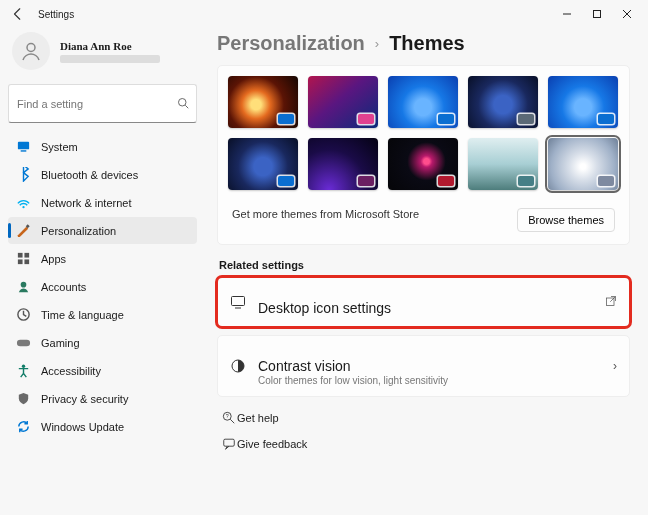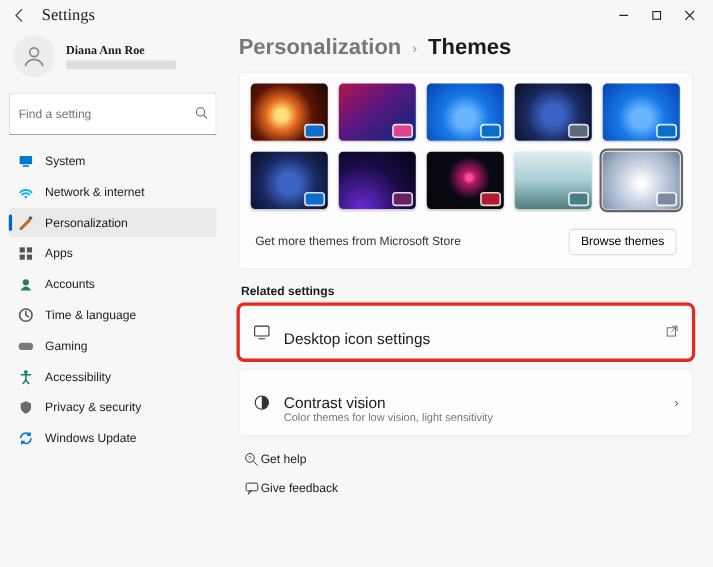--- a/index.html
+++ b/index.html
@@ -1,19 +1,19 @@
 <!DOCTYPE html>
 <html><head>
 <meta charset="utf-8">
 <style>
 * { margin: 0; padding: 0; box-sizing: border-box; font-family: "Segoe UI", sans-serif; }
 body { background: #f7f7f7; width: 648px; height: 515px; overflow: hidden; font-size: 11px; color: #1a1a1a; }
 .titlebar { height: 28px; display: flex; align-items: center; padding: 0 6px; }
 .back-btn { width: 24px; height: 24px; display: flex; align-items: center; justify-content: center; color: #333; cursor: pointer; }
-.title { margin-left: 8px; font-size: 15px; font-family: Liberation Serif, serif; }
+.title { margin-left: 8px; font-size: 10px; }
 .win-controls { margin-left: auto; display: flex; gap: 0; }
 .win-btn { width: 30px; height: 24px; display: flex; align-items: center; justify-content: center; color: #333; font-size: 11px; }
 .layout { display: flex; height: calc(100% - 28px); }
 .sidebar { width: 205px; padding: 0 8px 8px 8px; flex-shrink: 0; }
 .user-row { display: flex; align-items: center; gap: 10px; padding: 4px 4px 10px 4px; }
 .avatar { width: 38px; height: 38px; border-radius: 50%; background: #ededed; display: flex; align-items: center; justify-content: center; color: #777; }
 .user-name { font-size: 11px; font-weight: 600; font-family: Liberation Serif, serif; }
 .user-sub { width: 100px; height: 8px; background: #ddd; border-radius: 2px; margin-top: 3px; }
 .search { position: relative; margin: 4px 0 10px 0; }
 .search input { width: 100%; height: 39px; border: 1px solid #ddd; border-bottom: 1.5px solid #888; border-radius: 3px; padding: 0 26px 0 8px; font-size: 11px; background: #fff; }
@@ -27,21 +27,21 @@
 .main { flex: 1; padding: 0 18px 12px 12px; overflow: auto; }
 .breadcrumb { display: flex; align-items: center; gap: 10px; padding: 4px 0 10px 0; }
 .crumb { font-size: 20px; color: #777; font-weight: 600; }
 .crumb.current { color: #1a1a1a; }
 .chev-sep { color: #999; font-size: 13px; }
 .card { background: #fdfdfd; border: 1px solid #eee; border-radius: 5px; padding: 10px; }
 .thumbs { display: flex; flex-wrap: wrap; gap: 10px; margin-bottom: 12px; }
 .thumb { width: 70px; height: 52px; border-radius: 4px; position: relative; overflow: hidden; cursor: pointer; box-shadow: 0 1px 2px rgba(0,0,0,.2); }
 .thumb.sel { outline: 2px solid #666; outline-offset: 1px; }
 .accent { position: absolute; bottom: 4px; right: 4px; width: 16px; height: 10px; border-radius: 2px; box-shadow: 0 0 0 1.5px rgba(255,255,255,.85); }
-.store-row { display: flex; align-items: center; justify-content: space-between; padding: 6px 4px 2px 4px; }
+.store-row { display: flex; align-items: flex-start; justify-content: space-between; padding: 6px 4px 2px 4px; }
 .store-text { font-size: 11px; color: #333; }
 .browse-btn { background: #fdfdfd; border: 1px solid #ddd; border-radius: 4px; padding: 5px 10px; font-size: 11px; cursor: pointer; }
 .section-title { font-size: 11px; font-weight: 600; margin: 14px 0 6px 2px; }
 .row-card { background: #fdfdfd; border: 1px solid #eee; border-radius: 5px; display: flex; align-items: center; padding: 10px 12px; gap: 12px; cursor: pointer; margin-bottom: 8px; }
 .row-card.highlighted { outline: 3px solid #e32b1f; outline-offset: -1px; }
 .row-icon { width: 16px; height: 16px; display: flex; align-items: center; justify-content: center; color: #333; }
 .row-text { flex: 1; }
 .row-title { font-size: 14px; margin-top: 12px; }
 .row-sub { font-size: 10px; color: #777; margin-top: 1px; }
 .row-action { color: #555; font-size: 12px; }
@@ -117,20 +117,28 @@
             <svg width="15" height="15" viewBox="0 0 16 16">
               <rect x="2" y="3" width="12" height="8" rx="1" fill="#0078d4"></rect>
               <rect x="5" y="12" width="6" height="1.5" fill="#0078d4"></rect>
             </svg>
           </span>
           <span class="nav-label">System</span>
         </div>
         <div class="nav-item">
           <span class="nav-icon">
             <svg width="15" height="15" viewBox="0 0 16 16">
+              <path d="M8 1v14l5-5-5-4 5-4-5-4z" fill="none" stroke="#0078d4" stroke-width="1.5"></path>
+            </svg>
+          </span>
+          <span class="nav-label">Bluetooth &amp; devices</span>
+        </div>
+        <div class="nav-item">
+          <span class="nav-icon">
+            <svg width="15" height="15" viewBox="0 0 16 16">
               <path d="M2 9c3-4 9-4 12 0M4 11c2-2.5 6-2.5 8 0" stroke="#00b0f0" fill="none" stroke-width="1.5"></path>
               <circle cx="8" cy="13" r="1.2" fill="#00b0f0"></circle>
             </svg>
           </span>
           <span class="nav-label">Network &amp; internet</span>
         </div>
         <div class="nav-item selected">
           <span class="nav-icon">
             <svg width="15" height="15" viewBox="0 0 16 16">
               <path d="M2 13 11 4l2 2-9 9H2z" fill="#c7651b"></path>

